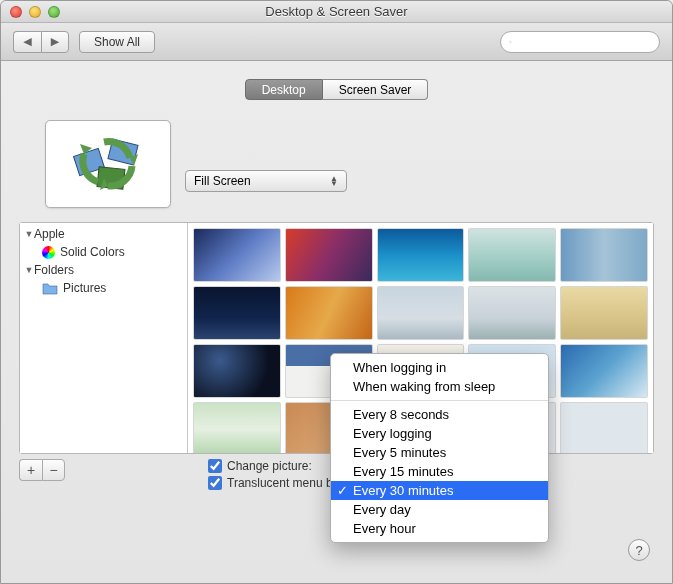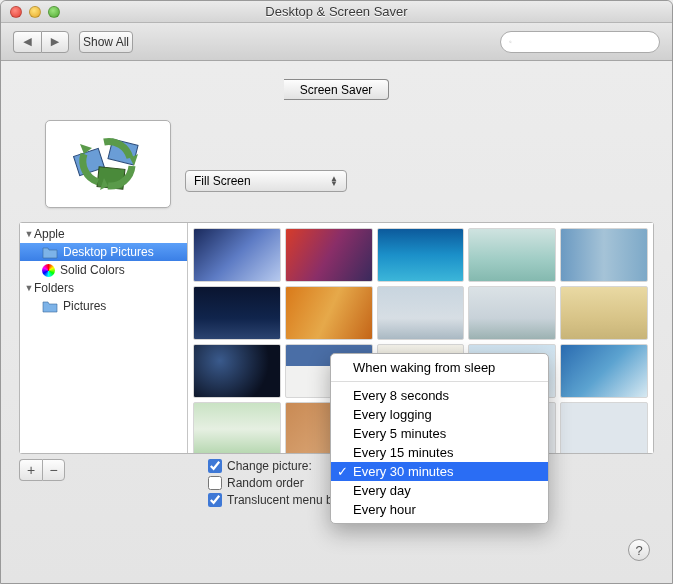--- a/index.html
+++ b/index.html
@@ -13,21 +13,21 @@
 .tl-close { background: radial-gradient(circle at 40% 35%, #ff8a80, #e33e32); }
 .tl-min { background: radial-gradient(circle at 40% 35%, #ffe27a, #e6a828); }
 .tl-max { background: radial-gradient(circle at 40% 35%, #9be47d, #4fa831); }
 .title { position: absolute; left: 0; right: 0; text-align: center; font-size: 13px; color: #3a3a3a; text-shadow: 0 1px 0 #fff; pointer-events: none; }
 
 .toolbar { height: 38px; background: linear-gradient(#e8e8e8, #d0d0d0); border-bottom: 1px solid #a5a5a5; display: flex; align-items: center; padding: 0 12px; gap: 10px; }
 .navseg { display: inline-flex; }
 .navseg button { width: 28px; height: 22px; background: linear-gradient(#fdfdfd, #e2e2e2); border: 1px solid #9f9f9f; font-size: 11px; color: #666; }
 .navseg button:first-child { border-radius: 4px 0 0 4px; border-right: none; }
 .navseg button:last-child { border-radius: 0 4px 4px 0; }
-.btn { height: 22px; padding: 0 3px; background: linear-gradient(#fdfdfd, #e2e2e2); border: 1px solid #9f9f9f; border-radius: 4px; font-size: 12px; color: #333; }
+.btn { height: 22px; padding: 0 14px; background: linear-gradient(#fdfdfd, #e2e2e2); border: 1px solid #9f9f9f; border-radius: 4px; font-size: 12px; color: #333; }
 .spacer { flex: 1; }
 .search { display: flex; align-items: center; height: 22px; width: 160px; background: #fff; border: 1px solid #aaa; border-radius: 11px; padding: 0 8px; }
 .search svg { width: 12px; height: 12px; opacity: 0.5; margin-right: 5px; }
 .search input { border: none; outline: none; flex: 1; font-size: 12px; background: transparent; }
 
 .content { padding: 18px 18px 14px 18px; }
 
 .tabs { display: flex; justify-content: center; margin-bottom: 20px; }
 .tabs button { height: 21px; padding: 0 16px; border: 1px solid #8a8a8a; font-size: 12px; background: linear-gradient(#fdfdfd, #e2e2e2); }
 .tabs button:first-child { border-radius: 4px 0 0 4px; }
@@ -95,20 +95,21 @@
           <circle cx="6.5" cy="6.5" r="4.5" fill="none" stroke="#666" stroke-width="1.5"></circle>
           <line x1="10" y1="10" x2="14" y2="14" stroke="#666" stroke-width="1.5"></line>
         </svg>
       <input type="text" style="">
     </div>
   </div>
 
   <div class="content">
 
     <div class="tabs">
+      <button class="active">Desktop</button>
       <button>Screen Saver</button>
     </div>
 
     <div class="topsection">
       <div class="preview">
         <svg viewBox="0 0 80 64">
           <rect x="8" y="20" width="26" height="20" fill="#6a9dd6" stroke="#2a4a78" transform="rotate(-18 21 30)"></rect>
           <rect x="42" y="10" width="26" height="20" fill="#6a9dd6" stroke="#2a4a78" transform="rotate(14 55 20)"></rect>
           <rect x="30" y="36" width="26" height="20" fill="#4a8a3a" stroke="#2a4a1a" transform="rotate(6 43 46)"></rect>
           <path d="M 36 10 A 22 22 0 0 1 62 26" fill="none" stroke="#5a9a4a" stroke-width="7"></path>
@@ -123,28 +124,20 @@
         <span>Fill Screen</span>
         <span class="arrows">▲<br>▼</span>
       </div>
     </div>
 
     <div class="mainarea">
       <div class="sidebar" id="sidebar">
           <div class="tree-row">
             <span class="disc">▼</span>
             <span>Apple</span>
-          </div>
-          <div class="tree-row child selected">
-            <span class="folder-ico">
-              <svg viewBox="0 0 16 13">
-                <path d="M1 3 L1 12 L15 12 L15 4 L7 4 L6 2 L1 2 Z" fill="#7db3e8" stroke="#3a6a9a" stroke-width="0.6"></path>
-              </svg>
-            </span>
-            <span>Desktop Pictures</span>
           </div>
           <div class="tree-row child">
             <span class="colorwheel"></span>
             <span>Solid Colors</span>
           </div>
           <div class="tree-row">
             <span class="disc">▼</span>
             <span>Folders</span>
           </div>
           <div class="tree-row child">
@@ -184,35 +177,32 @@
       <div class="addremove">
         <button>+</button>
         <button>−</button>
       </div>
       <div class="options">
         <label>
           <input type="checkbox" checked="" style="">
           <span>Change picture:</span>
         </label>
         <label>
-          <input type="checkbox" style="">
-          <span>Random order</span>
-        </label>
-        <label>
           <input type="checkbox" checked="" style="">
           <span>Translucent menu bar</span>
         </label>
       </div>
     </div>
 
   </div>
 
   <button class="helpbtn">?</button>
 
   <div class="menu" id="menu">
+      <div class="mi">When logging in</div>
       <div class="mi">When waking from sleep</div>
       <hr>
       <div class="mi">Every 8 seconds</div>
       <div class="mi">Every logging</div>
       <div class="mi">Every 5 minutes</div>
       <div class="mi">Every 15 minutes</div>
       <div class="mi sel">Every 30 minutes</div>
       <div class="mi">Every day</div>
       <div class="mi">Every hour</div>
     </div>

